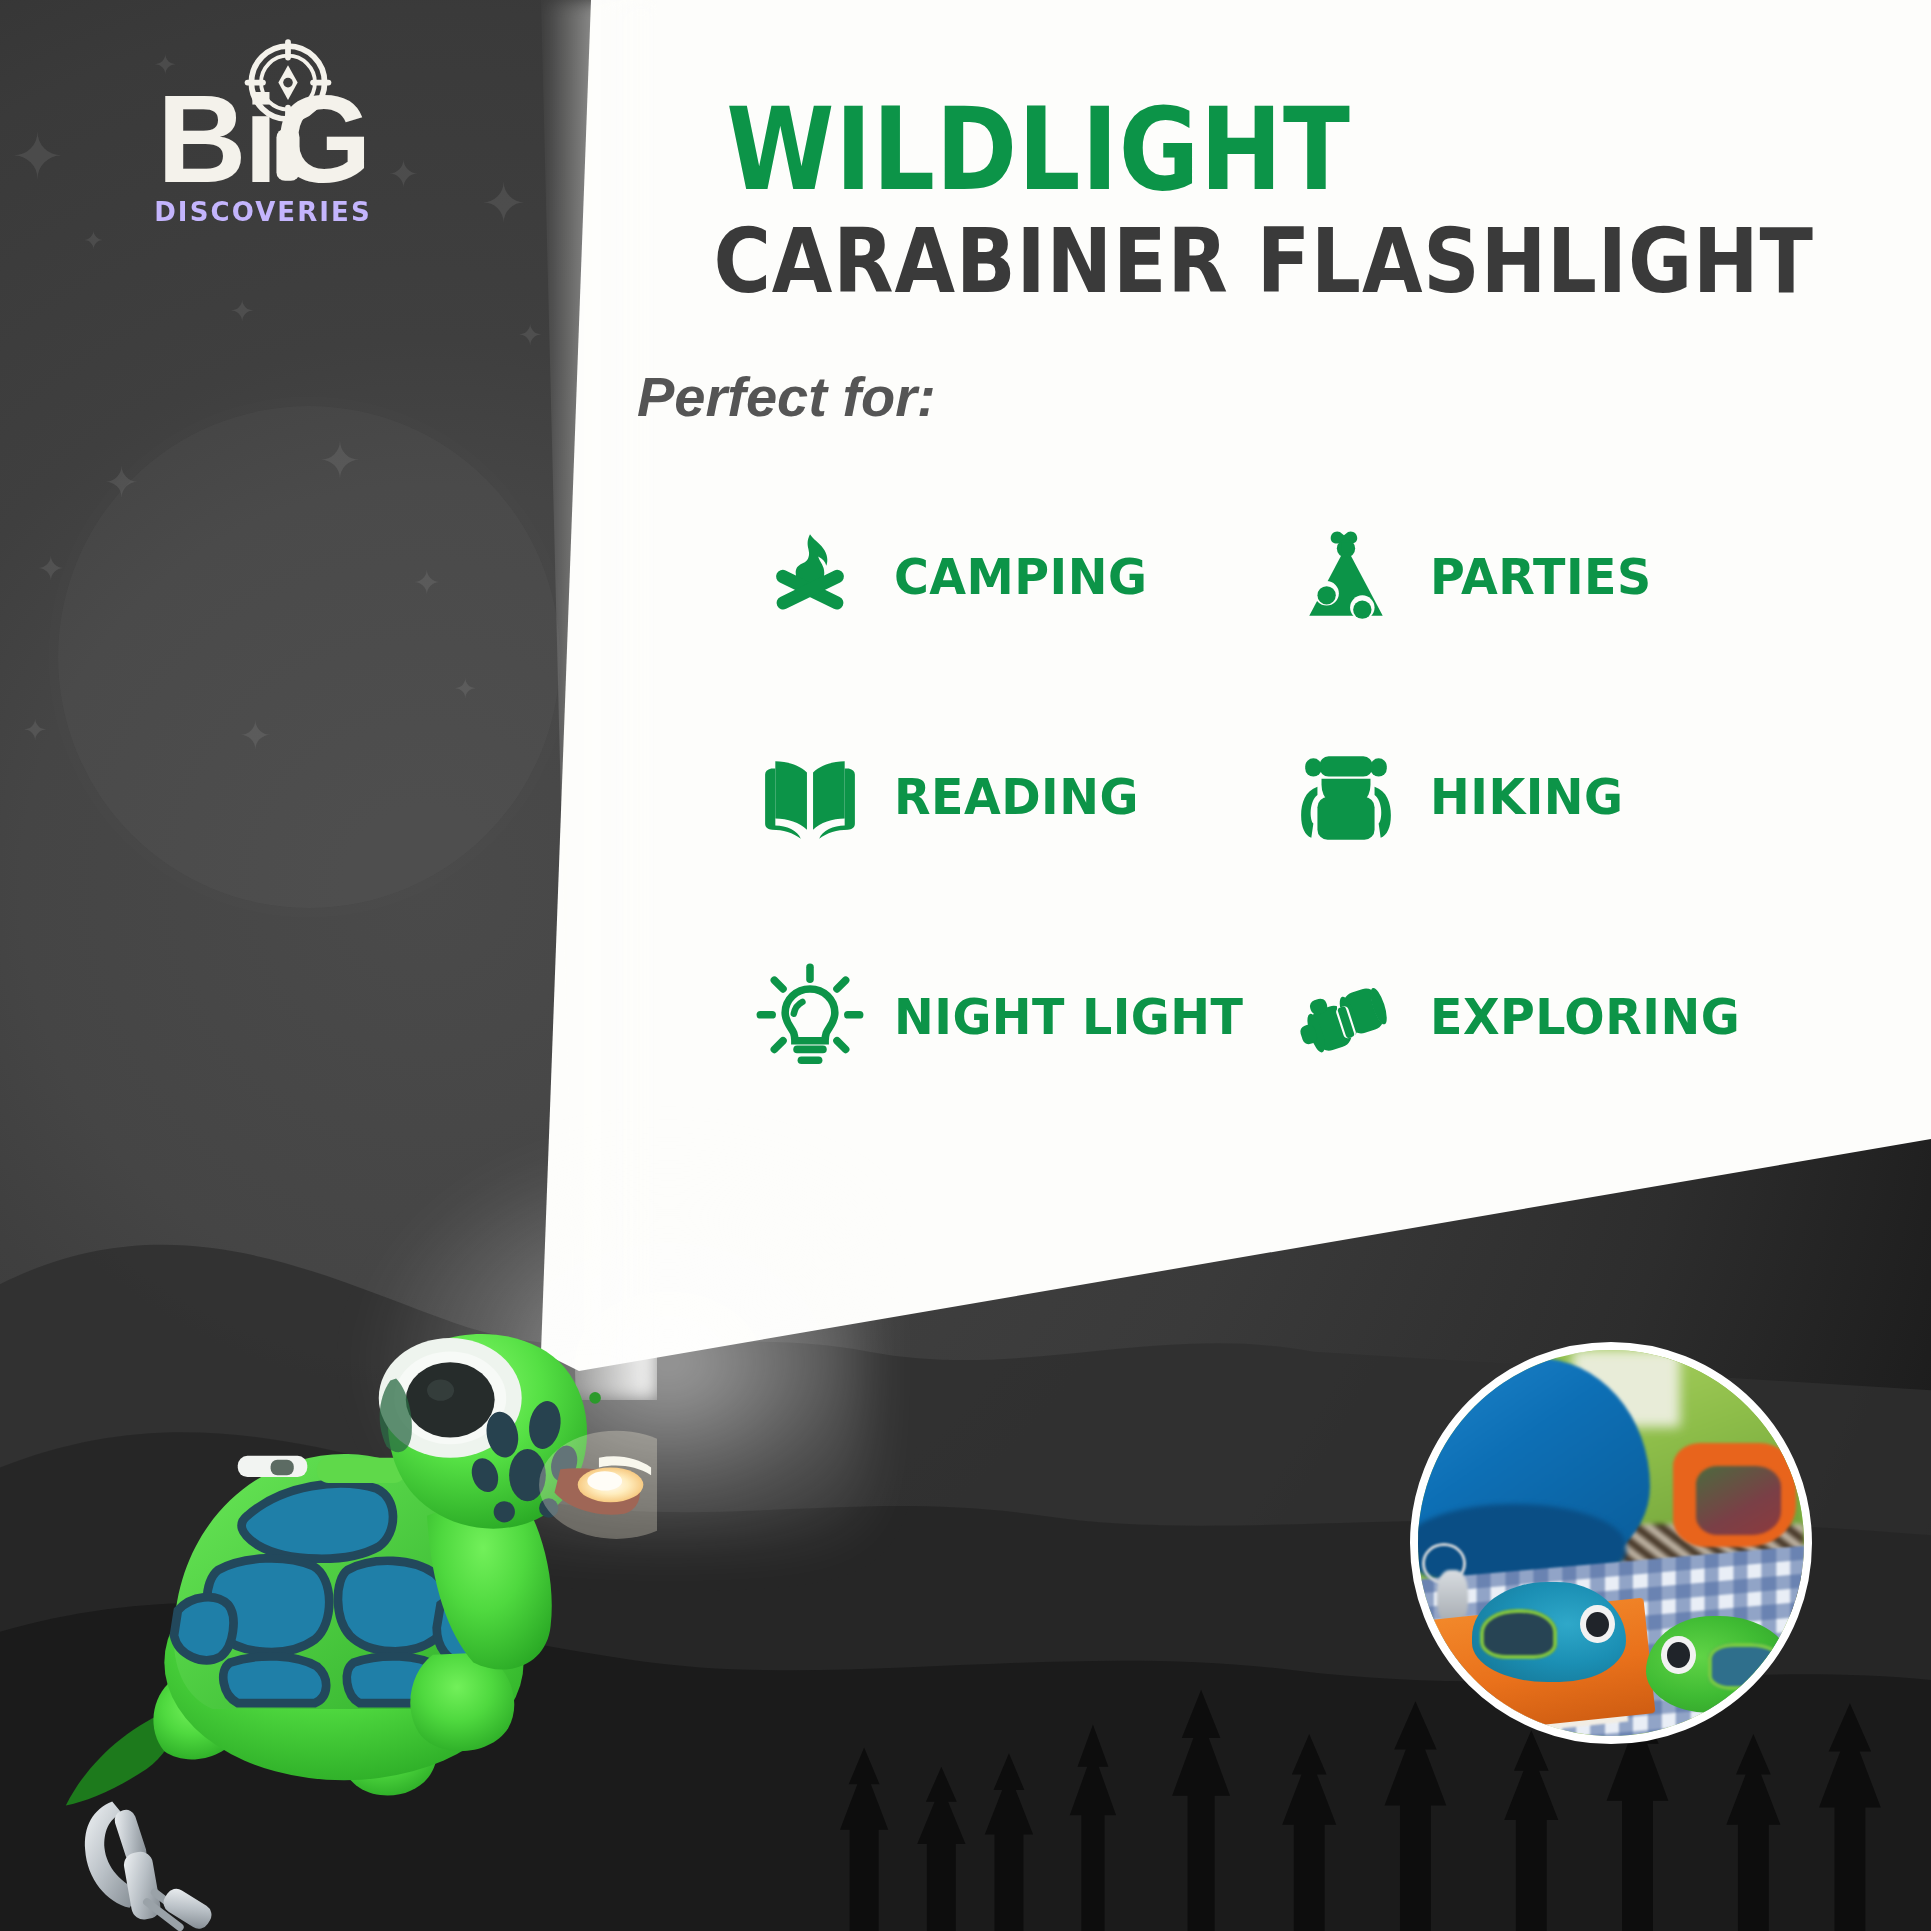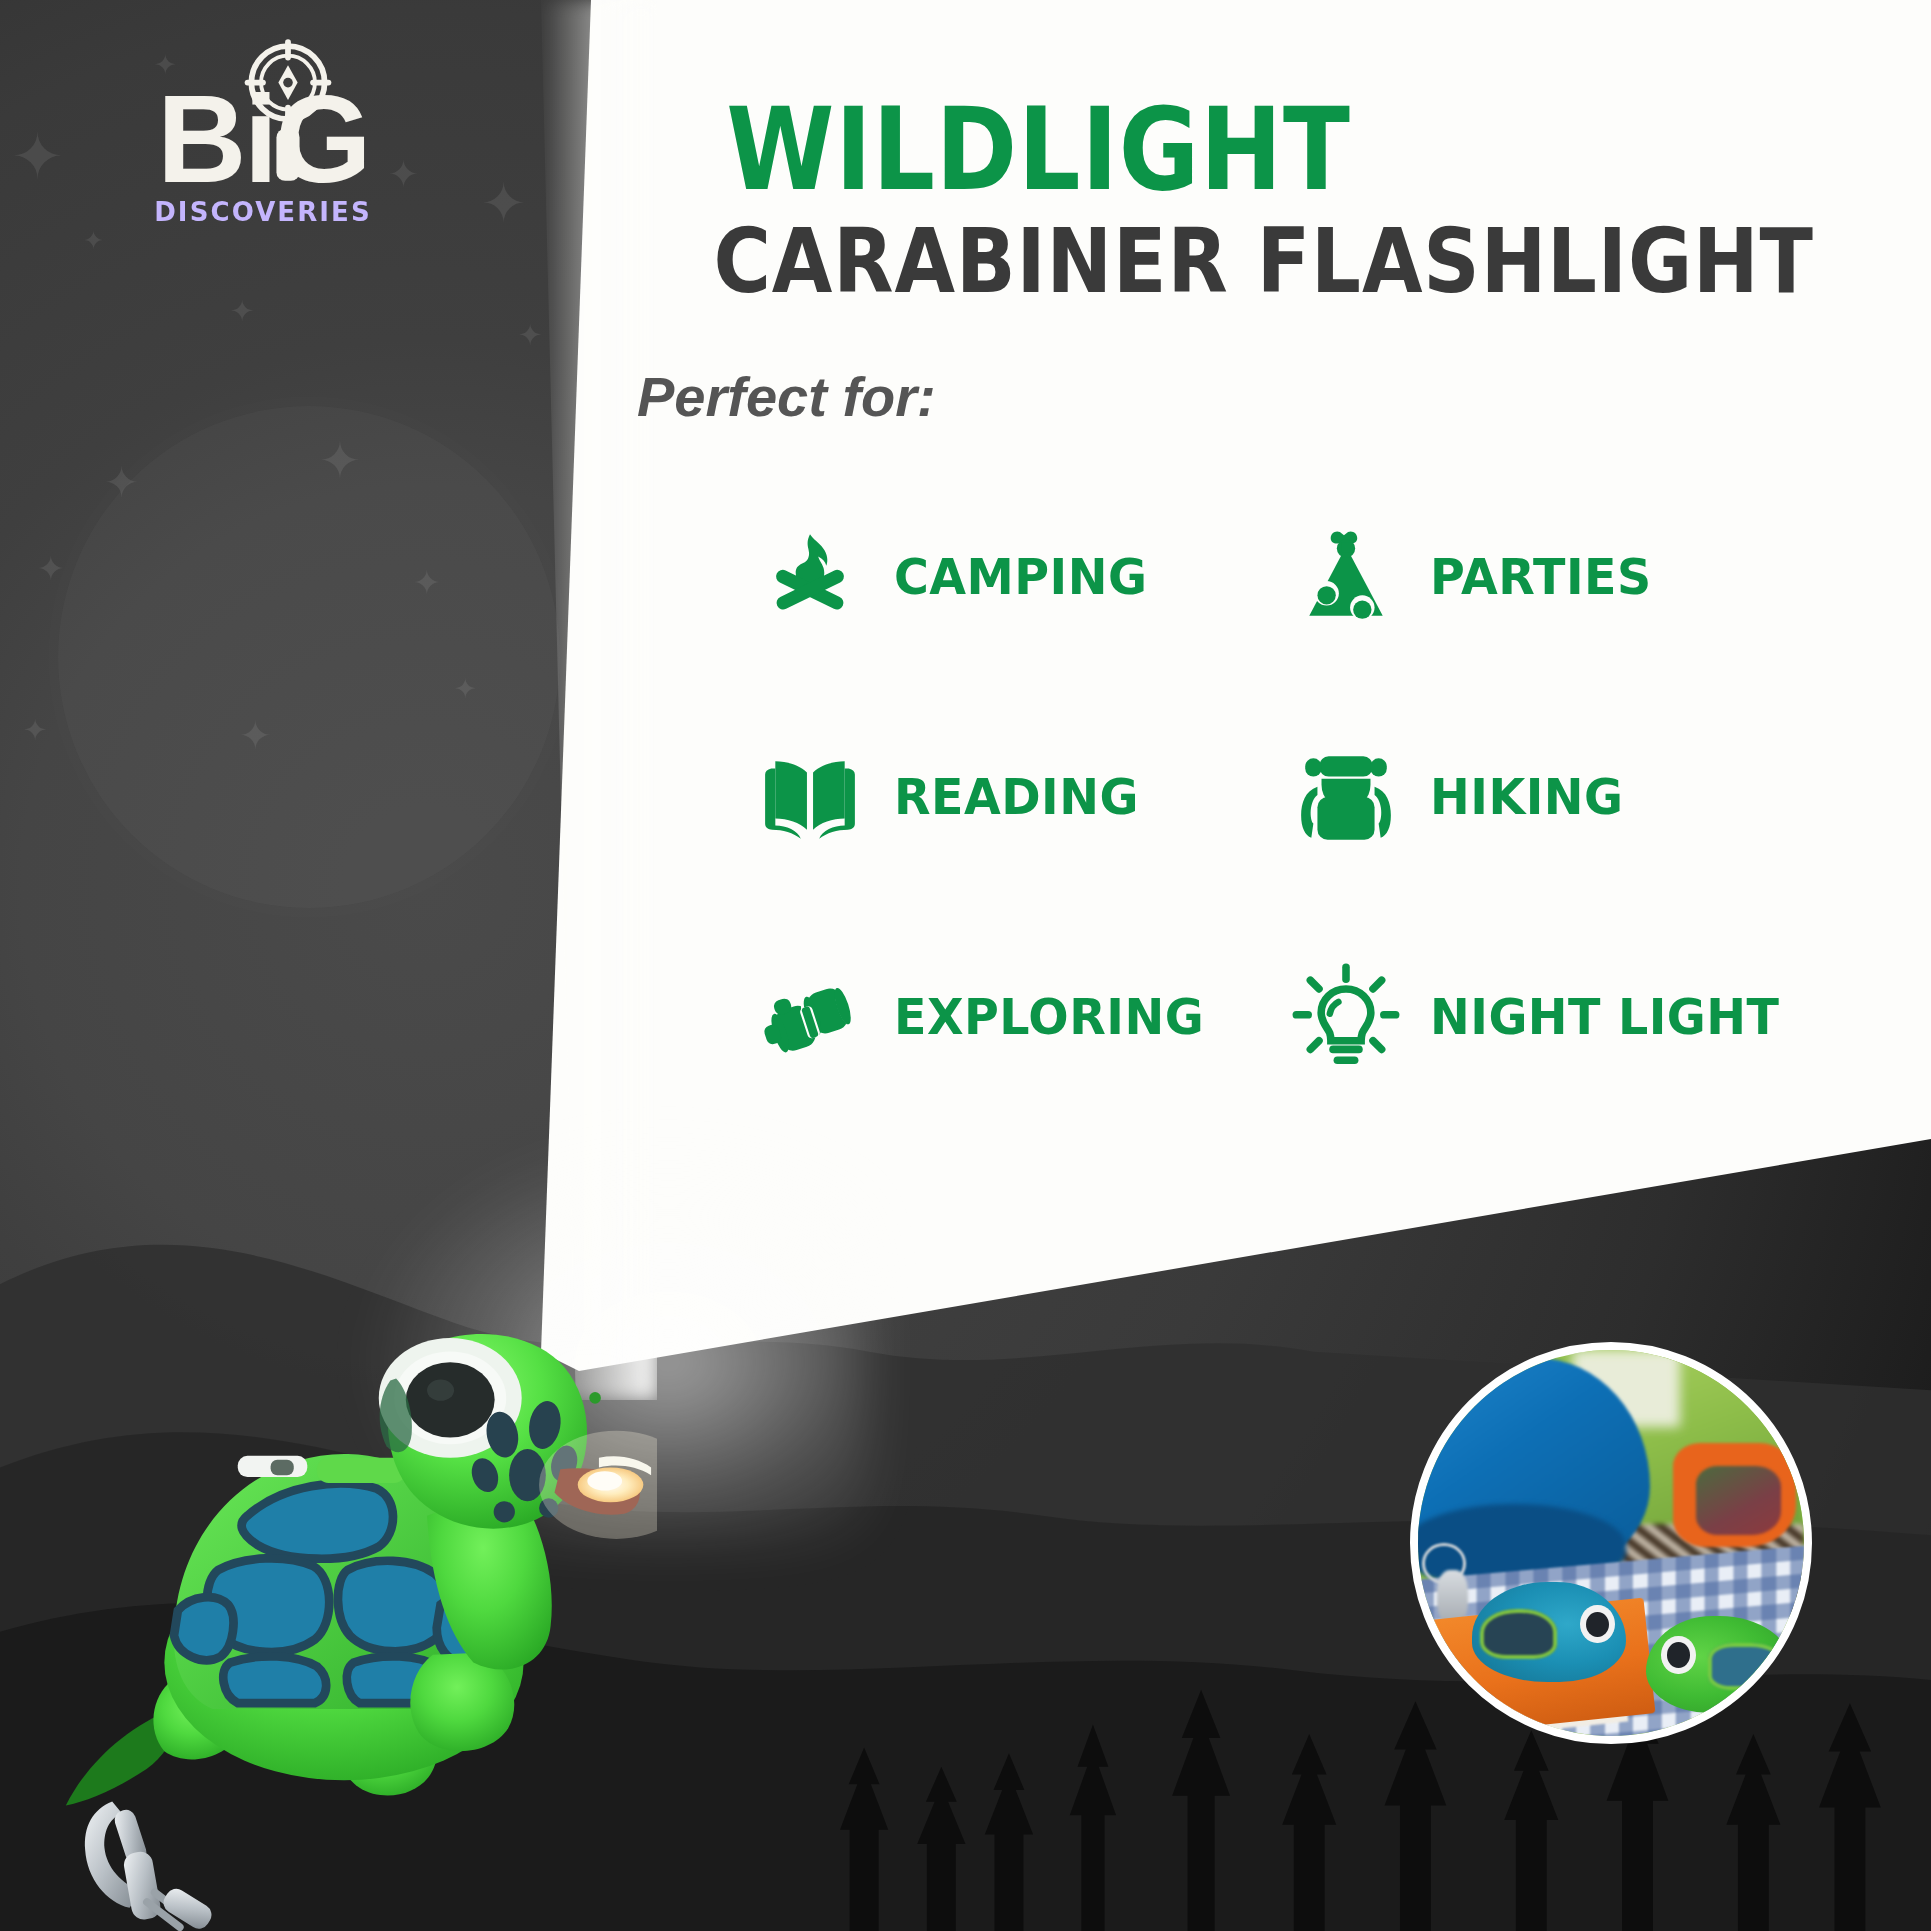--- a/index.html
+++ b/index.html
@@ -478,20 +478,39 @@
           <rect x="24" y="10" width="52" height="20" rx="9"></rect>
           <rect x="10" y="12" width="16" height="18" rx="8"></rect>
           <rect x="74" y="12" width="16" height="18" rx="8"></rect>
           <path d="M26 32h48a0 0 0 0 1 0 0v6a24 24 0 0 1-48 0v-6z"></path>
           <path d="M22 40c-12 4-16 16-16 28s4 20 10 22l2-14c-4-4-4-22 4-28z"></path>
           <path d="M78 40c12 4 16 16 16 28s-4 20-10 22l-2-14c4-4 4-22-4-28z"></path>
           <rect x="22" y="50" width="56" height="42" rx="10"></rect>
         </svg>
       </span>
       <span class="flabel">HIKING</span>
+    </div>
+
+    <div class="feature">
+      <span class="ficon">
+        <svg viewBox="0 0 100 100" width="108" height="108" fill="none" stroke="#0c9448" stroke-width="7" stroke-linecap="round">
+          <path d="M50 24c-13 0-23 10-23 22 0 9 6 14 8 19 1 3 1 7 1 7h28s0-4 1-7c2-5 8-10 8-19 0-12-10-22-23-22z"></path>
+          <line x1="38" y1="80" x2="62" y2="80"></line>
+          <line x1="42" y1="90" x2="58" y2="90"></line>
+          <line x1="50" y1="4" x2="50" y2="15"></line>
+          <line x1="4" y1="48" x2="15" y2="48"></line>
+          <line x1="85" y1="48" x2="96" y2="48"></line>
+          <line x1="17" y1="16" x2="25" y2="24"></line>
+          <line x1="75" y1="24" x2="83" y2="16"></line>
+          <line x1="17" y1="80" x2="25" y2="72"></line>
+          <line x1="75" y1="72" x2="83" y2="80"></line>
+          <path d="M43 36c-4 2-7 6-8 11" stroke-width="6"></path>
+        </svg>
+      </span>
+      <span class="flabel">NIGHT LIGHT</span>
     </div>
 
     <div class="feature">
       <span class="ficon">
         <svg viewBox="0 0 100 100" width="106" height="106" fill="#0c9448">
           <g transform="rotate(-18 50 55)">
             <rect x="18" y="36" width="34" height="40" rx="12"></rect>
             <rect x="52" y="30" width="34" height="40" rx="12"></rect>
             <ellipse cx="18" cy="56" rx="7" ry="20" fill="#fdfdfb"></ellipse>
             <ellipse cx="52" cy="50" rx="7" ry="20" fill="#fdfdfb"></ellipse>
@@ -500,39 +519,20 @@
             <ellipse cx="86" cy="50" rx="7" ry="20" fill="#fdfdfb"></ellipse>
             <ellipse cx="84" cy="50" rx="5.5" ry="18"></ellipse>
             <rect x="44" y="40" width="12" height="30" rx="4" fill="#fdfdfb"></rect>
             <rect x="46" y="40" width="8" height="30" rx="3"></rect>
             <rect x="22" y="26" width="16" height="14" rx="6"></rect>
             <rect x="6" y="46" width="14" height="18" rx="6"></rect>
           </g>
         </svg>
       </span>
       <span class="flabel">EXPLORING</span>
-    </div>
-
-    <div class="feature">
-      <span class="ficon">
-        <svg viewBox="0 0 100 100" width="108" height="108" fill="none" stroke="#0c9448" stroke-width="7" stroke-linecap="round">
-          <path d="M50 24c-13 0-23 10-23 22 0 9 6 14 8 19 1 3 1 7 1 7h28s0-4 1-7c2-5 8-10 8-19 0-12-10-22-23-22z"></path>
-          <line x1="38" y1="80" x2="62" y2="80"></line>
-          <line x1="42" y1="90" x2="58" y2="90"></line>
-          <line x1="50" y1="4" x2="50" y2="15"></line>
-          <line x1="4" y1="48" x2="15" y2="48"></line>
-          <line x1="85" y1="48" x2="96" y2="48"></line>
-          <line x1="17" y1="16" x2="25" y2="24"></line>
-          <line x1="75" y1="24" x2="83" y2="16"></line>
-          <line x1="17" y1="80" x2="25" y2="72"></line>
-          <line x1="75" y1="72" x2="83" y2="80"></line>
-          <path d="M43 36c-4 2-7 6-8 11" stroke-width="6"></path>
-        </svg>
-      </span>
-      <span class="flabel">NIGHT LIGHT</span>
     </div>
 
   </div>
 
 
   <div class="photo-circle">
     <div class="pc-inner">
       <div class="pc-grass"></div>
       <div class="pc-sky"></div>
       <div class="pc-picnic-tex"></div>

